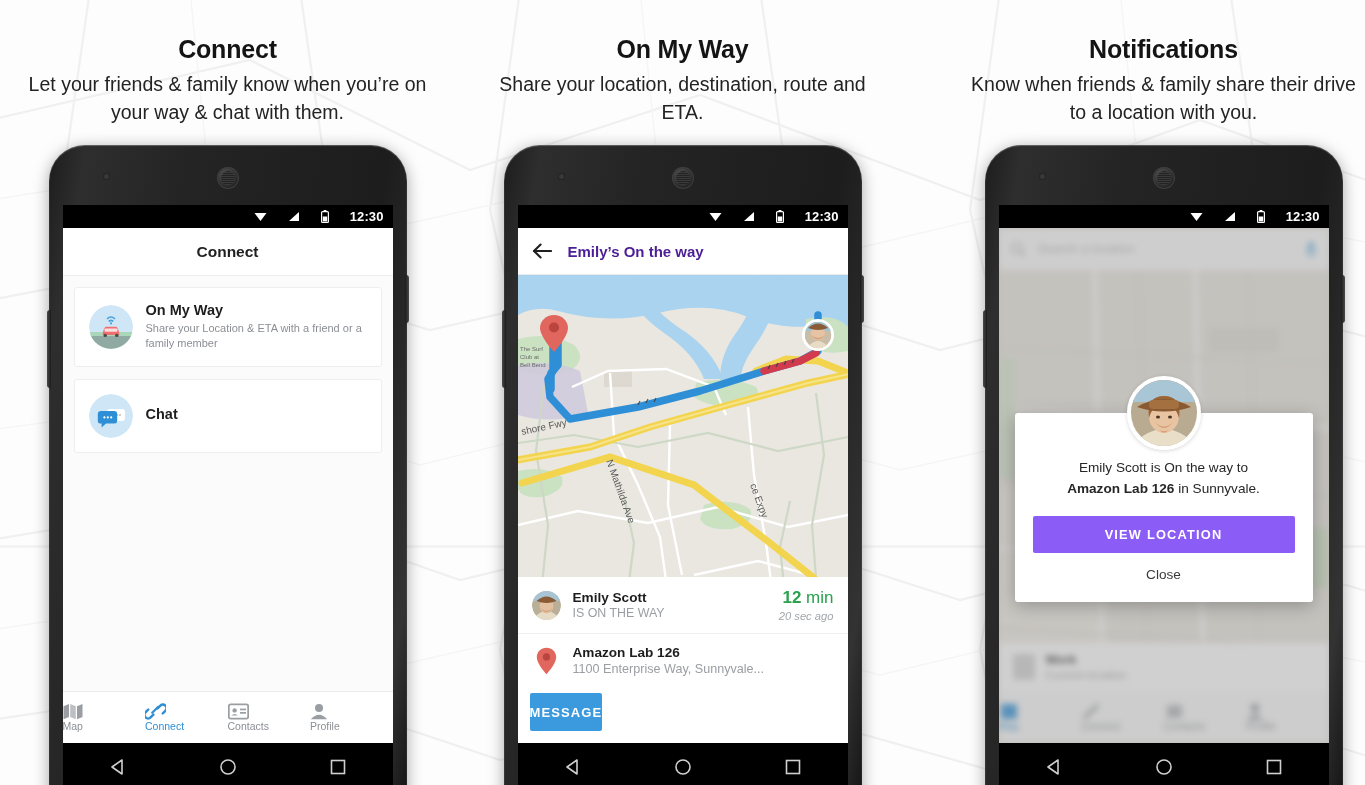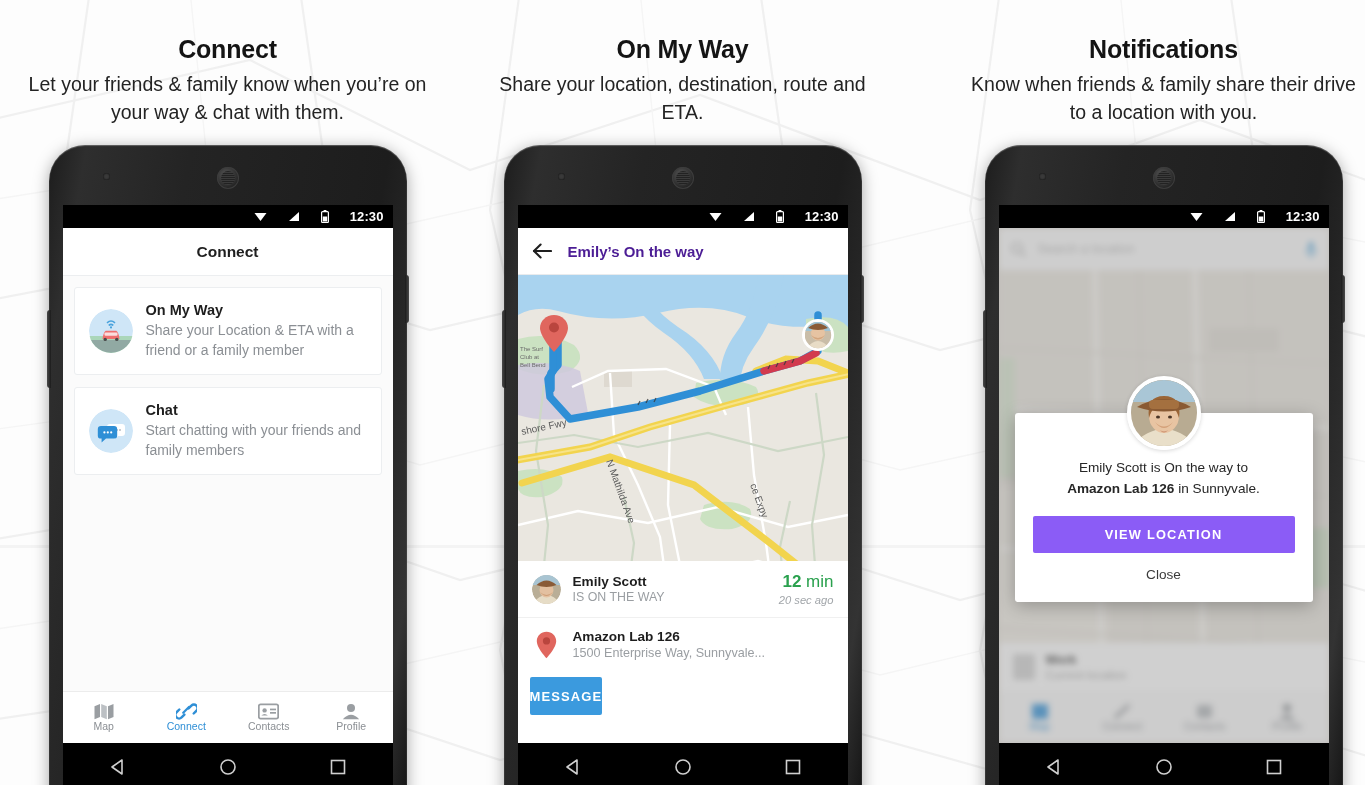--- a/index.html
+++ b/index.html
@@ -163,30 +163,30 @@
     border: 1px solid #eceef0;
     border-radius: 3px;
     display: flex;
     align-items: center;
     gap: 13px;
     padding: 14px 14px;
     margin-bottom: 12px;
   }
   .card-icon { width:44px; height:44px; border-radius:50%; flex:0 0 44px; overflow:hidden; position:relative; }
   .card-text h3 { font-size: 14.5px; font-weight: bold; color: #1e1e1e; margin-bottom: 3px; }
-  .card-text p { font-size: 14px; color: #8b8f94; line-height: 1.4; }
+  .card-text p { font-size: 11px; color: #8b8f94; line-height: 1.4; }
 
   
   .tabbar {
     height: 52px;
     background: #fff;
     border-top: 1px solid #ececec;
     display: flex;
   }
-  .tab { flex:1; display:flex; flex-direction:column; align-items:center; justify-content:center; gap:0; }
+  .tab { flex:1; display:flex; flex-direction:column; align-items:flex-start; justify-content:center; gap:0; }
   .tab span { font-size: 10.5px; color: #8b8f94; }
   .tab.active span { color: #2f8fd6; }
 
   
   .app-2 { position:absolute; left:0; right:0; top:23px; bottom:0; background:#fff; display:flex; flex-direction:column; }
   .appbar-2 {
     height: 47px; background:#fff; border-bottom:1px solid #e9ebed;
     display:flex; align-items:center; gap:16px; padding-left: 14px;
   }
   .appbar-2 .t { font-size:15px; font-weight:bold; color:#4c1d95; }
@@ -200,21 +200,21 @@
   .bs-sub { font-size:12.4px; color:#9a9ea2; margin-top:1px; }
   .bs-right { text-align:right; flex:0 0 auto; }
   .bs-eta { font-size:17px; color:#2aa14e; }
   .bs-eta b { font-weight:bold; }
   .bs-eta i { font-style:normal; font-weight:normal; }
   .bs-ago { font-size:11.2px; color:#a2a6aa; font-style:italic; margin-top:2px; }
   .bs-dest-name { font-size:13.6px; font-weight:bold; color:#1d1d1d; }
   .bs-dest-addr { font-size:12.6px; color:#9a9ea2; margin-top:2px; }
   .btn-primary {
     display:block;
-    margin: 6px 12px 28px 12px;
+    margin: 6px 12px 12px 12px;
     height: 38px;
     background: #3b9ade;
     color: #fff;
     border: none;
     border-radius: 2px;
     font-size: 13px;
     font-weight: bold;
     letter-spacing: 1.1px;
     font-family: "Liberation Sans", sans-serif;
     cursor: pointer;
@@ -370,21 +370,20 @@
                   <path d="M12 17 h13 a3.2 3.2 0 0 1 3.2 3.2 v6.2 a3.2 3.2 0 0 1 -3.2 3.2 h-8 l-4.4 4 v-4 h-0.6 a3.2 3.2 0 0 1 -3.2 -3.2 v-6.2 a3.2 3.2 0 0 1 3.2 -3.2 z" fill="#2f8fd6"></path>
                   <g fill="#ffffff">
                       <circle cx="15.4" cy="23.4" r="1.1"></circle>
                       <circle cx="18.8" cy="23.4" r="1.1"></circle>
                       <circle cx="22.2" cy="23.4" r="1.1"></circle>
                     </g>
                 </svg>
               </div>
               <div class="card-text">
                 <h3>Chat</h3>
-                <p>Start chatting with your friends and family members</p>
               </div>
             </div>
           </div>
 
           <div class="tabbar">
             <div class="tab">
               <svg width="20" height="17" viewBox="0 0 20 17">
                   <path d="M0.5 3.2 L6 1 L6 14 L0.5 16.2 Z" fill="#9a9ea2"></path>
                   <path d="M7.2 1 L12.8 3.2 L12.8 16.2 L7.2 14 Z" fill="#bcc0c4"></path>
                   <path d="M14 3.2 L19.5 1 L19.5 14 L14 16.2 Z" fill="#9a9ea2"></path>
@@ -590,21 +589,21 @@
 
             <div class="bs-row">
               <div style="flex:0 0 29px;display:flex;justify-content:center;">
                 <svg width="21" height="28" viewBox="0 0 21 28">
                     <path d="M10.5 0.8 c5.4 0 9.7 4.2 9.7 9.2 c0 7 -9.7 17.2 -9.7 17.2 c0 0 -9.7 -10.2 -9.7 -17.2 c0 -5 4.3 -9.2 9.7 -9.2 z" fill="#e0665e"></path>
                     <circle cx="10.5" cy="9.9" r="3.6" fill="#b9453e"></circle>
                   </svg>
               </div>
               <div class="bs-main">
                 <div class="bs-dest-name">Amazon Lab 126</div>
-                <div class="bs-dest-addr">1500 Enterprise Way, Sunnyvale...</div>
+                <div class="bs-dest-addr">1100 Enterprise Way, Sunnyvale...</div>
               </div>
             </div>
 
             <button class="btn-primary">MESSAGE</button>
           </div>
         </div>
       </div>
 
       <div class="navbar">
         <svg width="18" height="18" viewBox="0 0 18 18">

